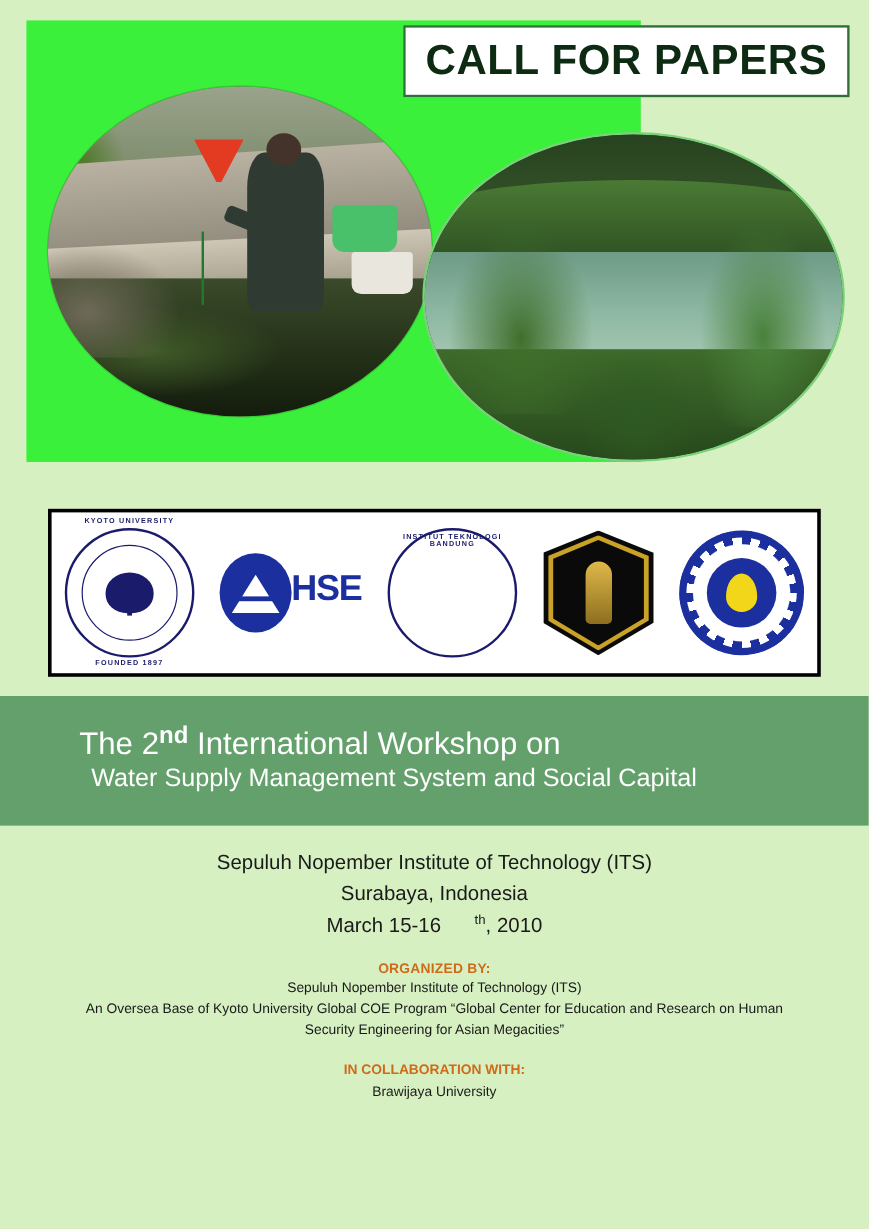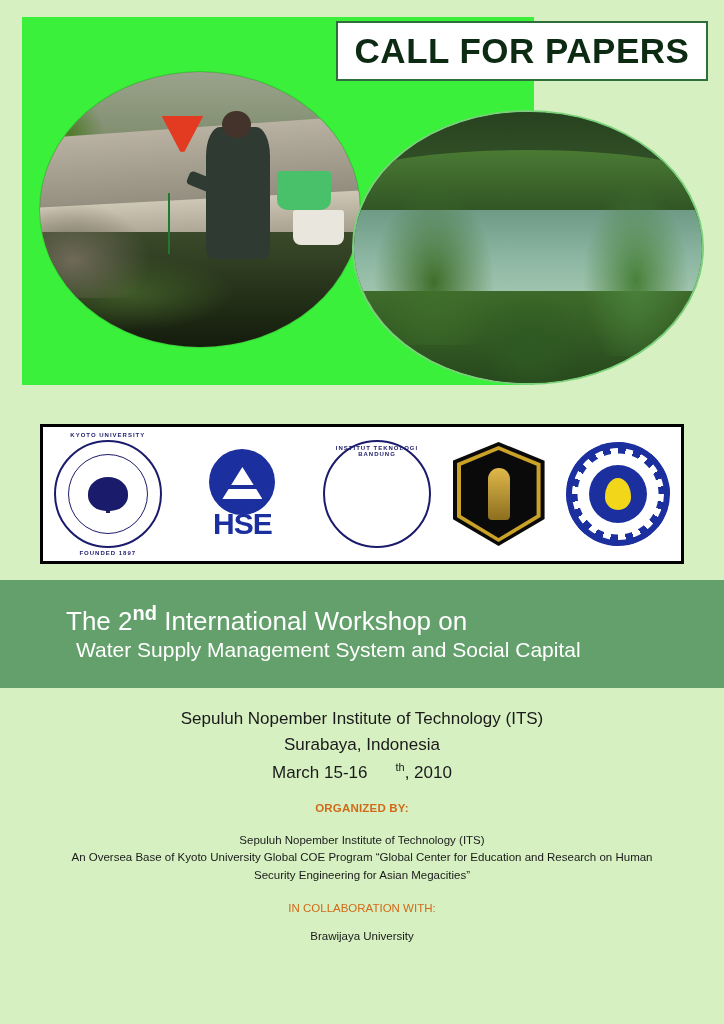--- a/index.html
+++ b/index.html
@@ -218,21 +218,21 @@
     position: absolute; left: 0; width: 100%;
     text-align: center; font-size: 6px; letter-spacing: 1px;
     color: #1b1b6b; font-weight: bold;
   }
   .logo-kyoto .seal-top { top: -10px; }
   .logo-kyoto .seal-bot { bottom: -10px; }
 
   
   .logo-hse {
     width: 118px; height: 104px;
-    display: flex; flex-direction: column; align-items: center; justify-content: center;
+    display: flex; flex-direction: row; align-items: center; justify-content: center;
   }
   .logo-hse .disc {
     width: 66px; height: 66px; border-radius: 50%;
     background: #1c2f9e;
     display: flex; align-items: center; justify-content: center;
     position: relative;
   }
   .logo-hse .disc::before {
     content: ""; position: absolute; width: 40px; height: 34px;
     background: #ffffff;
@@ -383,35 +383,35 @@
     left: 0;
     top: 802px;
     width: 724px;
     text-align: center;
   }
   .org-head {
     color: #d06a18;
     font-size: 11.5px;
     font-weight: bold;
     letter-spacing: 0.2px;
-    margin-bottom: 18px;
+    margin-bottom: 2px;
   }
   .org-line {
     color: #1a1a1a;
     font-size: 11.5px;
     line-height: 1.52;
   }
   .collab {
     margin-top: 18px;
   }
   .collab-head {
     color: #d06a18;
     font-size: 11.5px;
-    font-weight: normal;
-    margin-bottom: 16px;
+    font-weight: bold;
+    margin-bottom: 6px;
   }
   .collab-line {
     color: #1a1a1a;
     font-size: 11.5px;
   }
 </style>
 </head>
 <body>
 
 <div class="hero">

